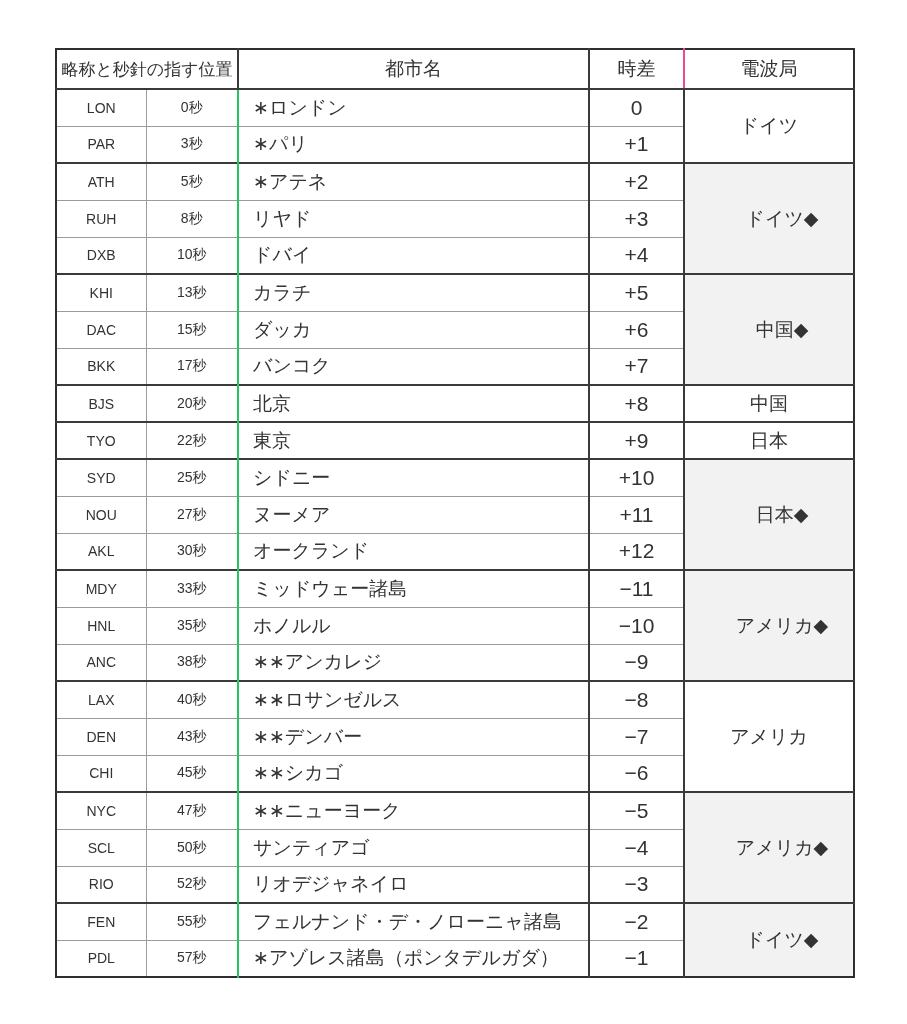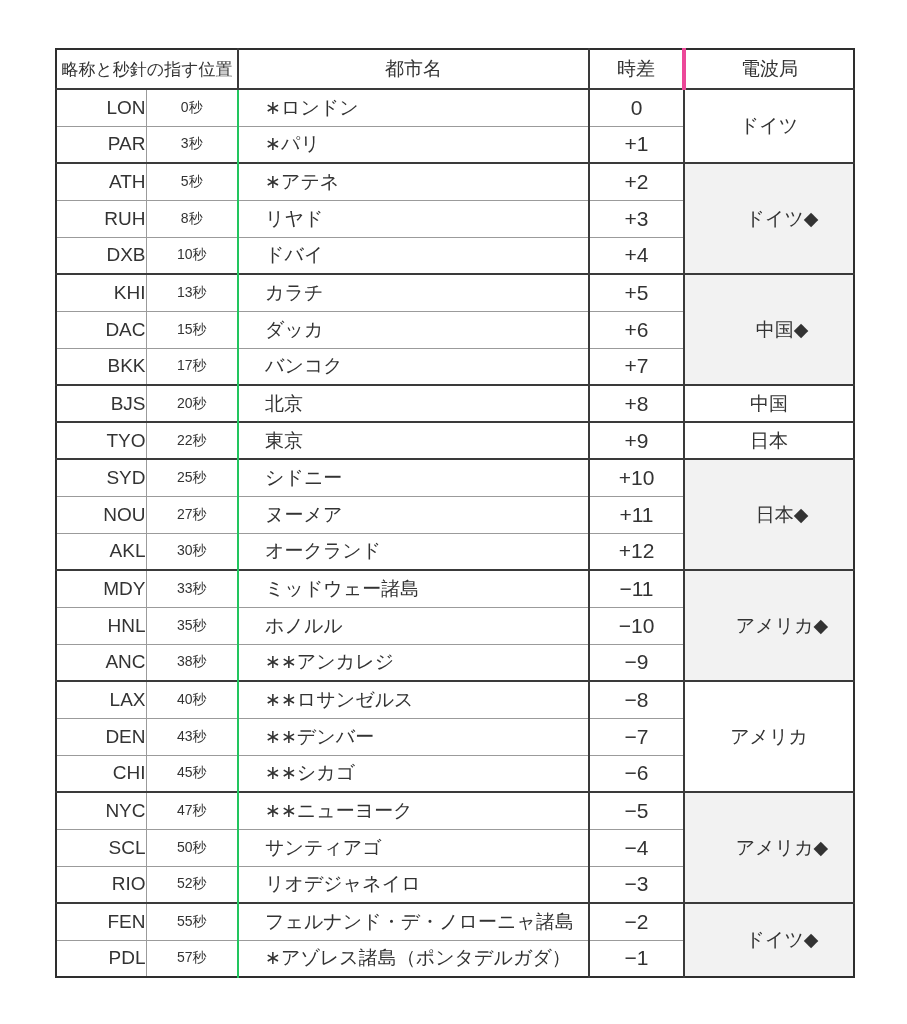--- a/index.html
+++ b/index.html
@@ -35,39 +35,39 @@
   tbody tr { height: 37px; }
   th {
     font-weight: 400;
     font-size: 19px;
     text-align: center;
     border-bottom: 2px solid #3a3a3a;
     background: #ffffff;
   }
   th.th-span { font-size: 17px; border-right: 2px solid #3a3a3a; }
   th.th-city { border-right: 2px solid #3a3a3a; margin-top: 28px; }
-  th.th-off  { border-right: 4px solid #ec4899; border-radius: 7px; }
+  th.th-off  { border-right: 2px solid #ec4899; border-radius: 7px; }
 
   td { border-top: 1px solid #9b9b9b; }
   tr.grp td { border-top: 2px solid #3a3a3a; }
 
   td.col-abbr {
-    font-size: 19px;
-    text-align: right;
+    font-size: 14px;
+    text-align: center;
     border-right: 1px solid #9b9b9b;
   }
   td.col-sec {
     font-size: 14px;
     text-align: center;
     border-right: 2px solid #22c55e;
   }
   td.col-city {
     font-size: 19px;
     text-align: left;
-    padding-left: 26px;
+    padding-left: 14px;
     border-right: 2px solid #3a3a3a;
   }
   td.col-off {
     font-size: 21px;
     text-align: center;
     border-right: 2px solid #3a3a3a;
   }
   td.col-sta {
     font-size: 19px;
     text-align: center;

